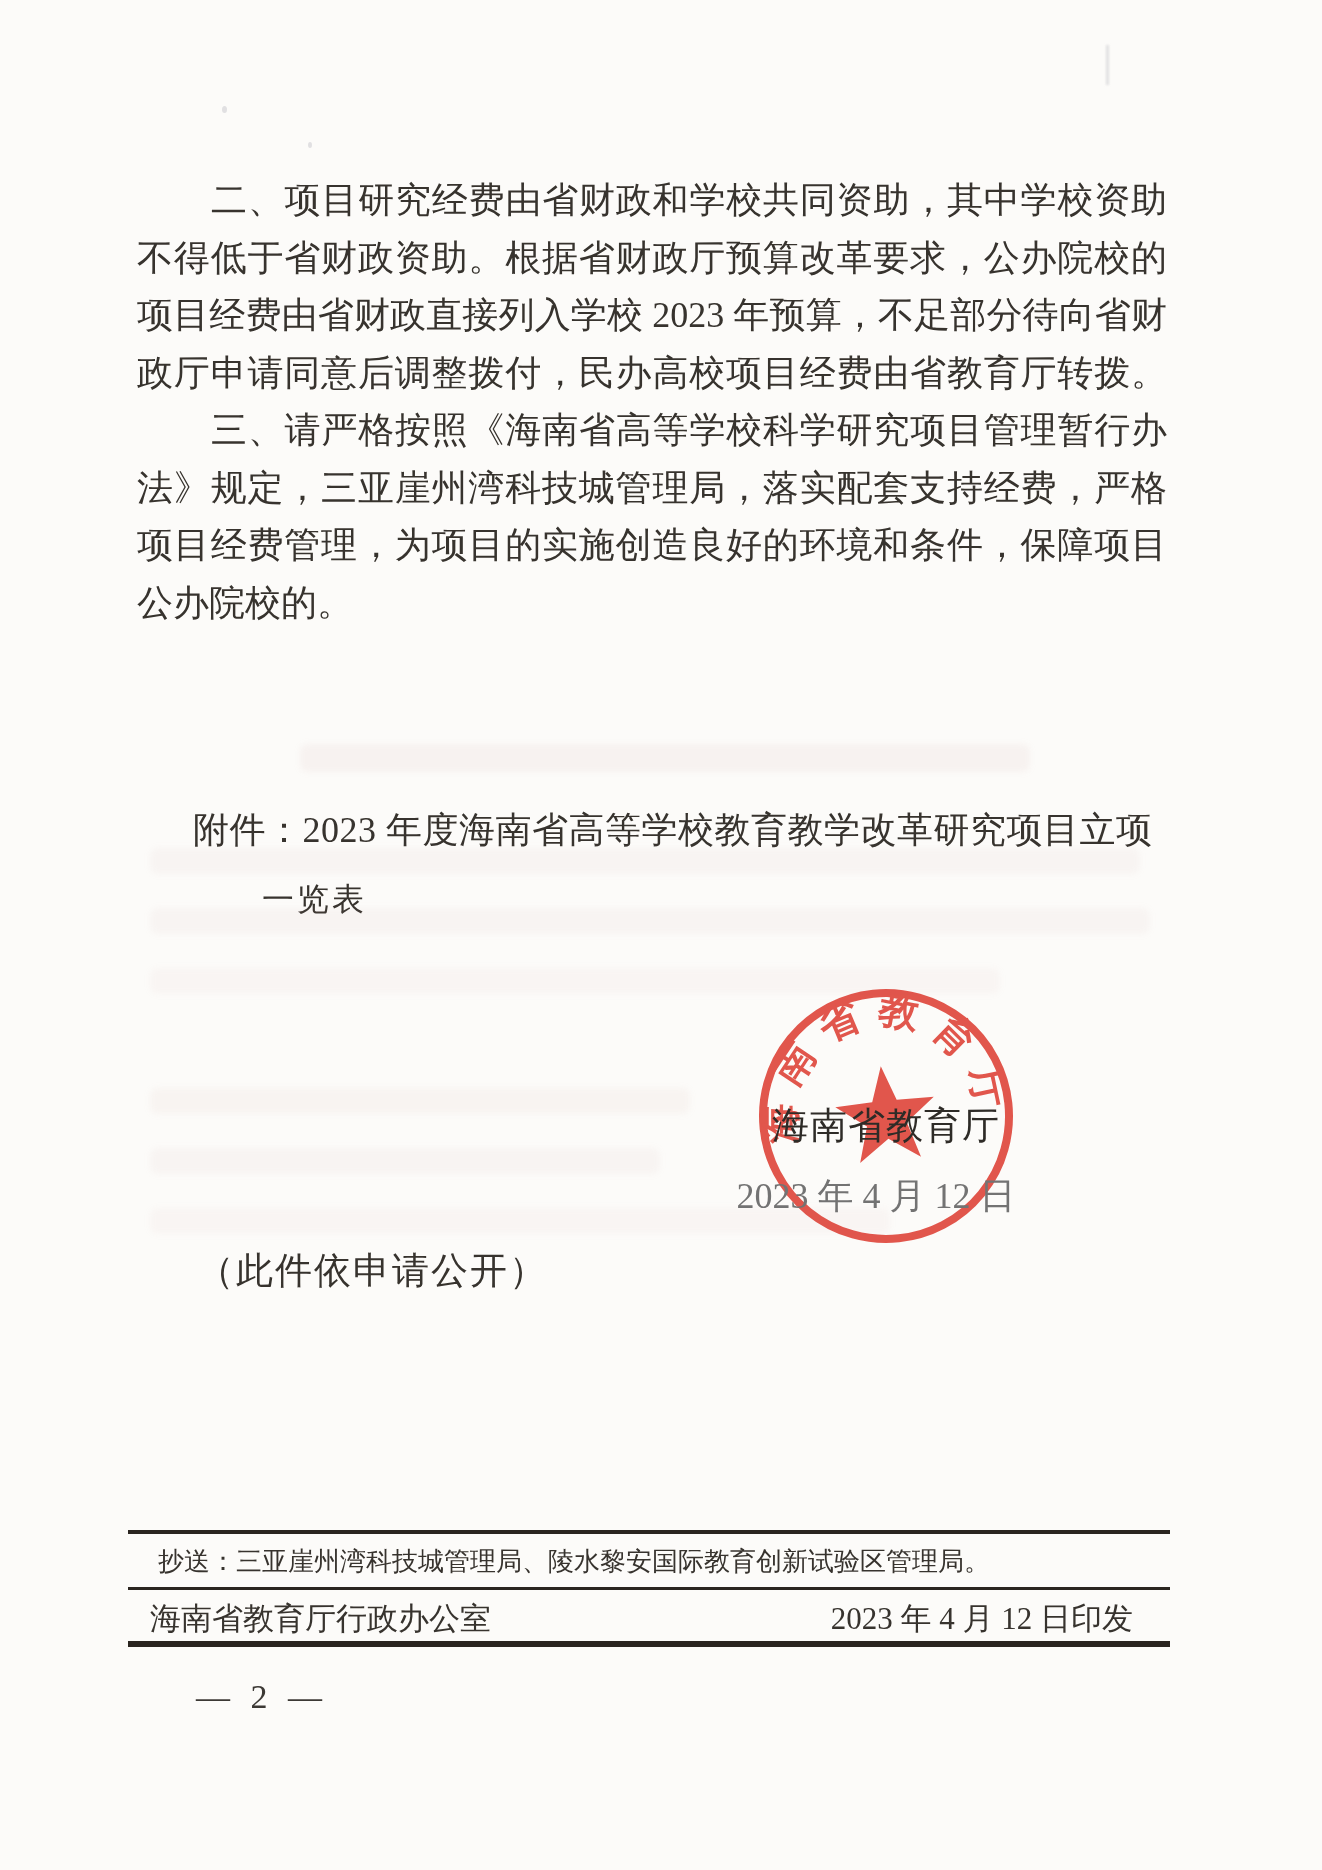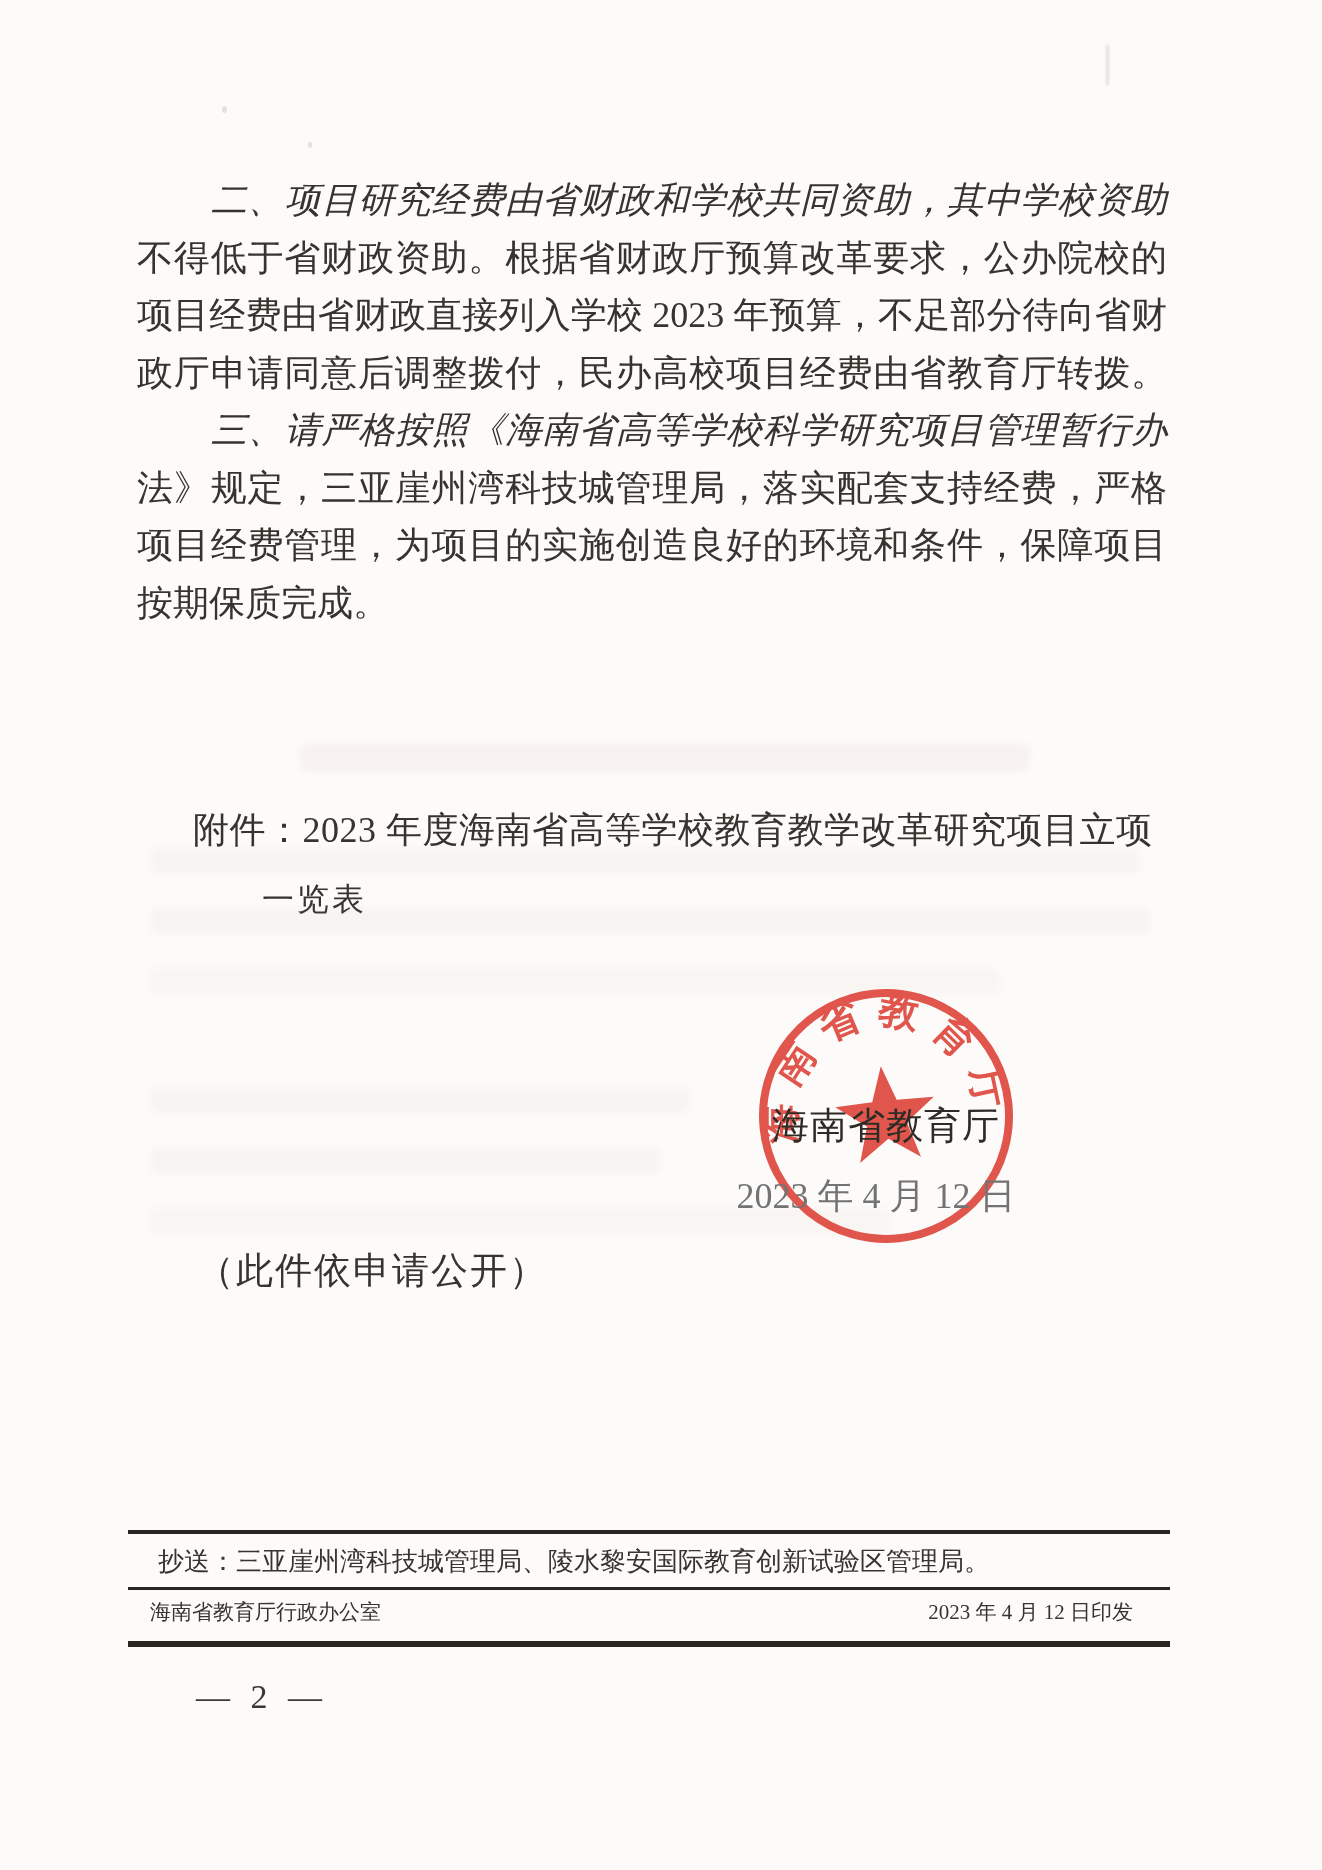--- a/index.html
+++ b/index.html
@@ -17,21 +17,21 @@
   .body-block {
     position:absolute; left:137px; top:172px; width:1030px;
     font-size:36px; line-height:57.5px; letter-spacing:0;
   }
   .line {
     text-align:justify;
     text-align-last:justify;
     -moz-text-align-last:justify;
     text-justify:inter-character;
   }
-  .line.indent { text-indent:74px;font-style:italic; }
+  .line.indent { text-indent:74px; }
   .line.plain { text-align:left; text-align-last:left; }
 
   
   .attach-line1 { position:absolute; left:193px; top:806px; font-size:36px; letter-spacing:0.5px; }
   .attach-line2 { position:absolute; left:262px; top:878px; font-size:32px; letter-spacing:3px; }
 
   
   .seal {
     position:absolute; left:748px; top:978px; width:276px; height:276px;
     opacity:0.84; z-index:2; transform:rotate(-6deg);
@@ -51,21 +51,21 @@
   }
 
   
   .rule { position:absolute; left:128px; width:1042px; background:#2a2520; }
   .rule-a { top:1530px; height:4px; }
   .rule-b { top:1587px; height:3px; }
   .rule-c { top:1641px; height:6px; }
   .cc-line { position:absolute; left:158px; top:1544px; font-size:26px; letter-spacing:0; }
   .office-row {
     position:absolute; left:150px; top:1598px; width:983px;
-    display:flex; justify-content:space-between; font-size:21px;
+    display:flex; justify-content:space-between; font-size:31px;
   }
   .page-num {
     position:absolute; left:196px; top:1678px;
     font-size:34px; letter-spacing:6px; color:#3c3935;
   }
 
   
   .ghost {
     position:absolute; z-index:1; border-radius:8px;
     background:rgba(205,160,158,0.09); filter:blur(3px);
@@ -99,21 +99,21 @@
   <div class="speck s3"></div>
 
   <div class="body-block">
     <div class="line indent">二、项目研究经费由省财政和学校共同资助，其中学校资助</div>
     <div class="line">不得低于省财政资助。根据省财政厅预算改革要求，公办院校的</div>
     <div class="line">项目经费由省财政直接列入学校 2023 年预算，不足部分待向省财</div>
     <div class="line">政厅申请同意后调整拨付，民办高校项目经费由省教育厅转拨。</div>
     <div class="line indent">三、请严格按照《海南省高等学校科学研究项目管理暂行办</div>
     <div class="line">法》规定，三亚崖州湾科技城管理局，落实配套支持经费，严格</div>
     <div class="line">项目经费管理，为项目的实施创造良好的环境和条件，保障项目</div>
-    <div class="line plain">按期保质完成。</div>
+    <div class="line plain">公办院校的。</div>
   </div>
 
   <div class="attach-line1">附件：2023 年度海南省高等学校教育教学改革研究项目立项</div>
   <div class="attach-line2">一览表</div>
 
   <svg class="seal" viewBox="0 0 276 276" xmlns="http://www.w3.org/2000/svg">
     <defs>
       <path id="sealArc" d="M 51.5 169.5 A 92 92 0 1 1 224.5 169.5" fill="none"></path>
     </defs>
     <circle cx="138" cy="138" r="123" fill="none" stroke="#dc372c" stroke-width="8"></circle>

